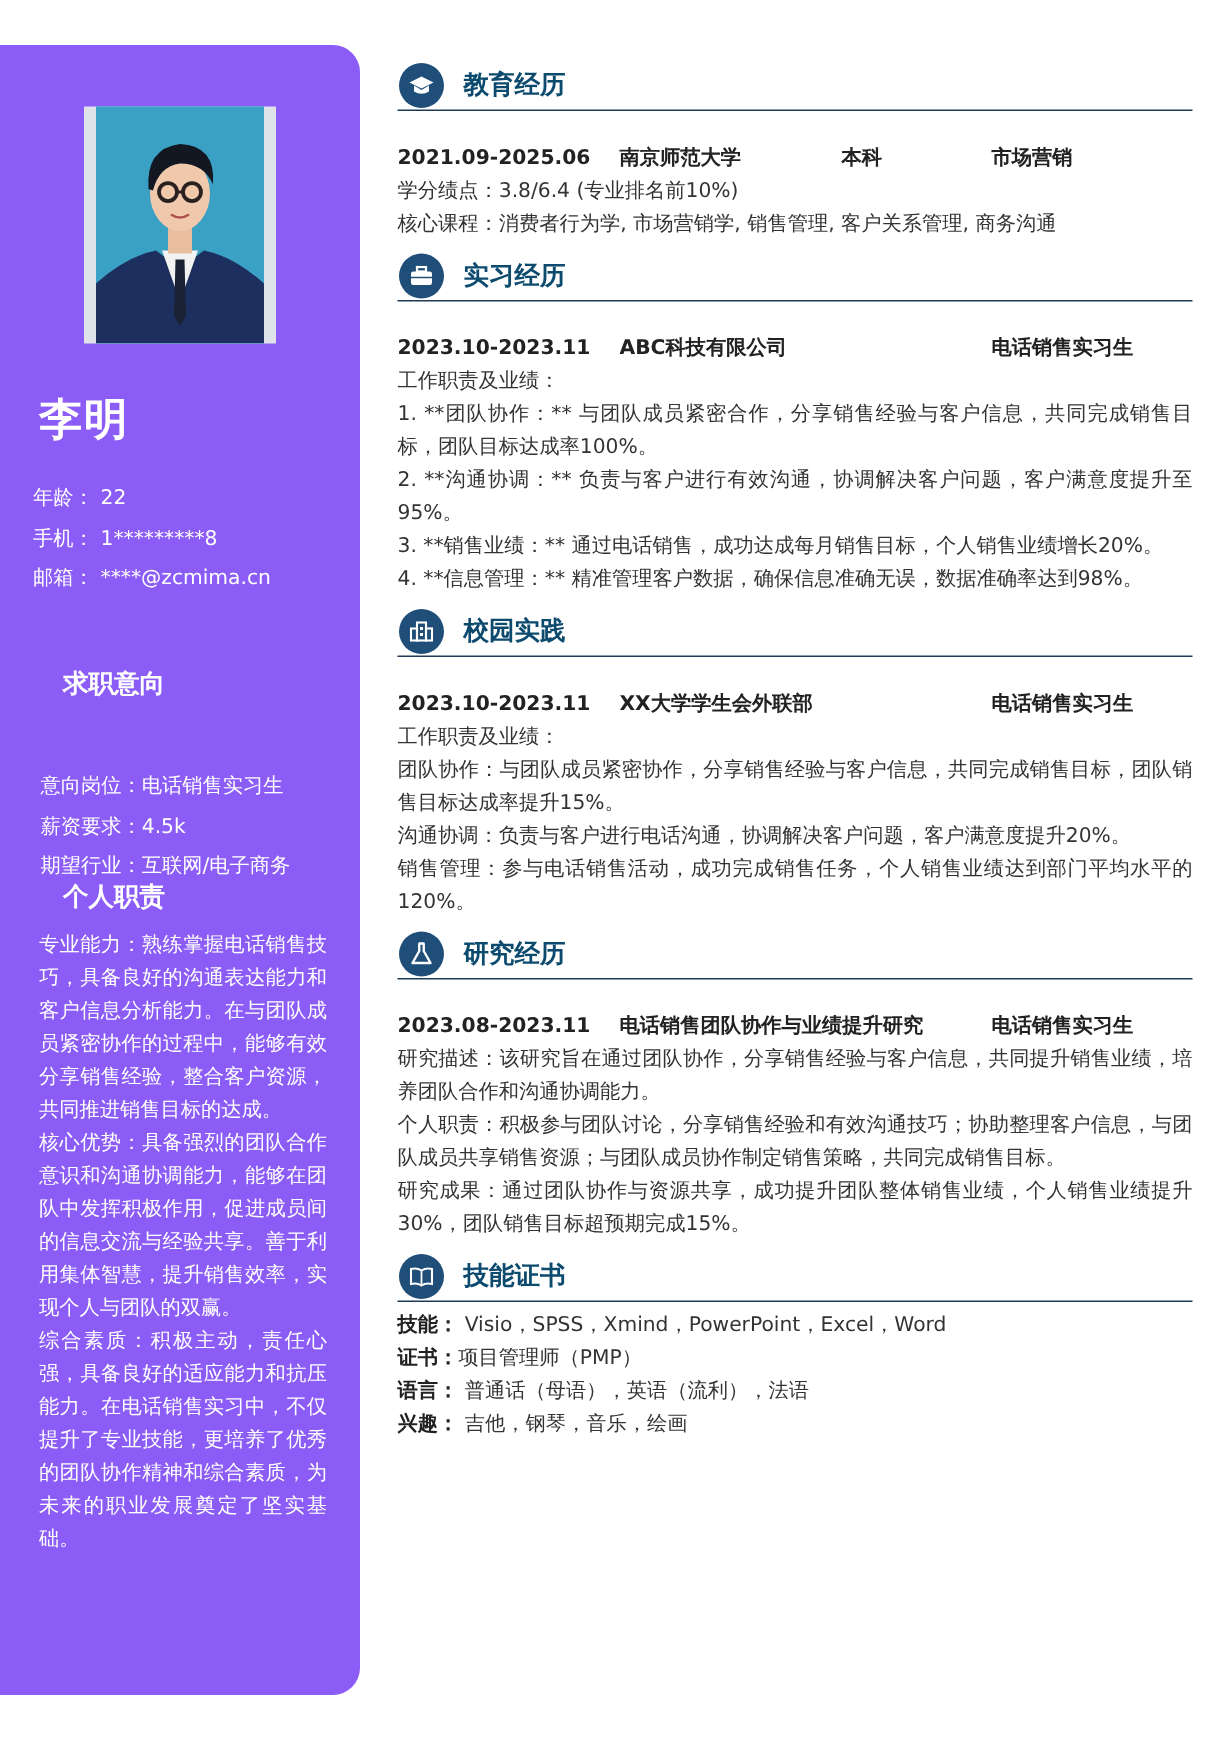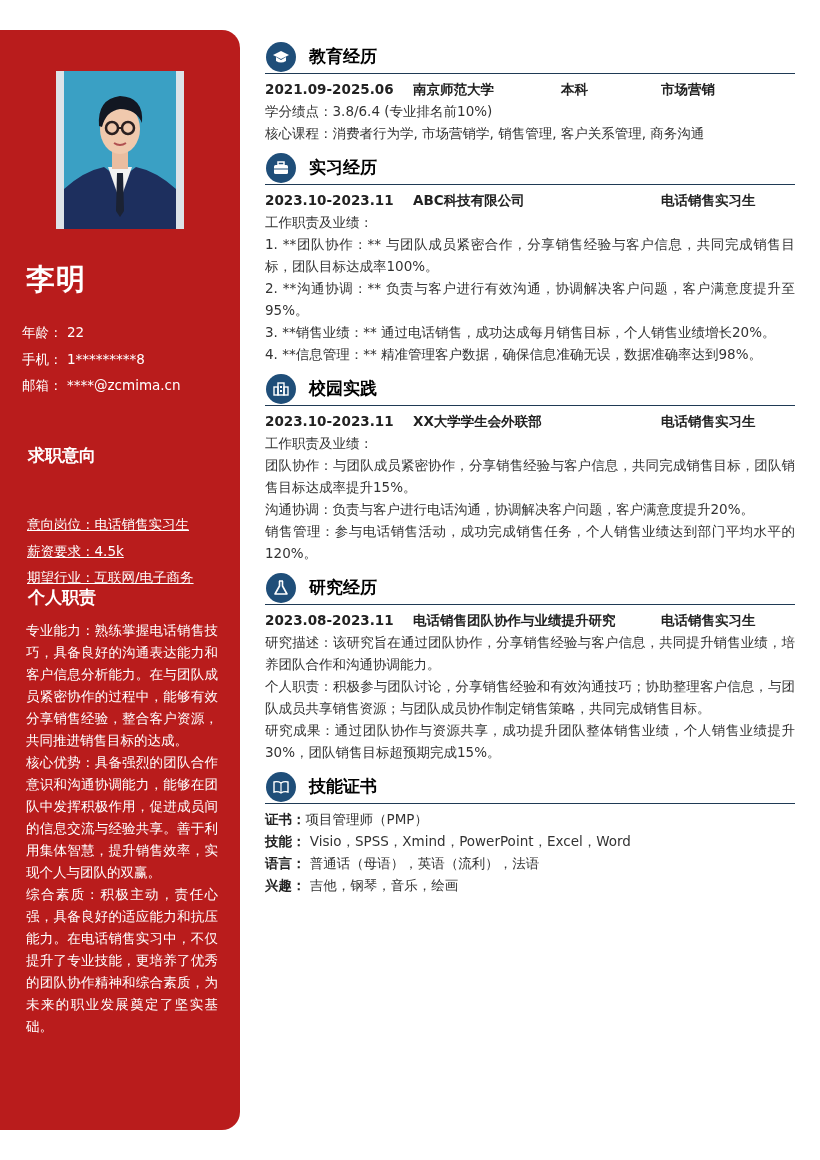--- a/index.html
+++ b/index.html
@@ -1,44 +1,44 @@
 <!DOCTYPE html>
 <html><head>
 <meta charset="utf-8">
 <style>
   * { box-sizing: border-box; margin: 0; padding: 0; }
   html, body { width: 820px; height: 1160px; background: #ffffff; overflow: hidden; }
   body { font-family: "DejaVu Sans", "Liberation Sans", sans-serif; color: #333; position: relative; }
 
   .sidebar {
     position: absolute; left: 0; top: 30px; width: 240px; height: 1100px;
-    background: #b91c1c; border-radius: 0 18px 18px 0; color: #fff;
+    background: #8b5cf6; border-radius: 0 18px 18px 0; color: #fff;
   }
   .photo {
     position: absolute; left: 56px; top: 41px; width: 128px; height: 158px;
     background: #dde3e8; padding: 0 8px;
   }
   .photo-inner {
     width: 112px; height: 158px; background: #3aa0c4; position: relative; overflow: hidden;
   }
   .name { position: absolute; left: 26px; top: 230px; font-size: 29px; font-weight: bold; letter-spacing: 1px; }
   .info { position: absolute; left: 22px; top: 289px; font-size: 13.5px; line-height: 26.5px; }
   .info .row span.lbl { display: inline-block; width: 45px; }
-  .side-h { position: absolute; left: 28px; font-size: 17px; font-weight: bold; }
-  .intent { position: absolute; left: 27px; top: 481px; font-size: 13.5px; line-height: 26.5px; text-decoration: underline; }
+  .side-h { position: absolute; left: 42px; font-size: 17px; font-weight: bold; }
+  .intent { position: absolute; left: 27px; top: 481px; font-size: 13.5px; line-height: 26.5px; }
   .eval { position: absolute; left: 26px; top: 589px; width: 192px; font-size: 13.5px; line-height: 22px; text-align: justify; }
 
   .main { position: absolute; left: 265px; top: 40px; width: 530px; }
   .sec-head { position: relative; height: 34px; border-bottom: 1.5px solid #1f3a55; }
   .sec-icon {
     position: absolute; left: 1px; top: 2px; width: 30px; height: 30px; border-radius: 50%;
     background: #1f4e79; display: flex; align-items: center; justify-content: center;
   }
-  .sec-title { position: absolute; left: 44px; top: 5px; font-size: 17px; font-weight: bold; color: #000000; }
-  .meta { display: flex; font-size: 13.5px; font-weight: bold; color: #222; height: 22px; line-height: 22px; margin-top: 4px; }
+  .sec-title { position: absolute; left: 44px; top: 5px; font-size: 17px; font-weight: bold; color: #0c4a6e; }
+  .meta { display: flex; font-size: 13.5px; font-weight: bold; color: #222; height: 22px; line-height: 22px; margin-top: 20px; }
   .meta span { display: inline-block; }
   .body-text { font-size: 13.5px; line-height: 22px; color: #333; text-align: justify; }
   .skill-row { font-size: 13.5px; line-height: 22px; }
   .skill-row b { color: #222; }
 </style>
 </head>
 <body>
 
 <div class="sidebar">
   <div class="photo">
@@ -182,19 +182,19 @@
     <div class="sec-head">
       <div class="sec-icon">
         <svg width="16" height="14" viewBox="0 0 16 14">
             <path d="M8 3 Q5 1 1 2 L1 12 Q5 11 8 13 Q11 11 15 12 L15 2 Q11 1 8 3 Z" fill="none" stroke="#fff" stroke-width="1.4"></path>
             <line x1="8" y1="3" x2="8" y2="13" stroke="#fff" stroke-width="1.2"></line>
           </svg>
       </div>
       <div class="sec-title">技能证书</div>
     </div>
     <div style="margin-top:4px">
+      <div class="skill-row"><b>技能：</b><span> Visio，SPSS，Xmind，PowerPoint，Excel，Word</span></div>
       <div class="skill-row"><b>证书：</b><span>项目管理师（PMP）</span></div>
-      <div class="skill-row"><b>技能：</b><span> Visio，SPSS，Xmind，PowerPoint，Excel，Word</span></div>
       <div class="skill-row"><b>语言：</b><span> 普通话（母语），英语（流利），法语</span></div>
       <div class="skill-row"><b>兴趣：</b><span> 吉他，钢琴，音乐，绘画</span></div>
     </div>
   </div>
 </div>
 
 </body></html>

